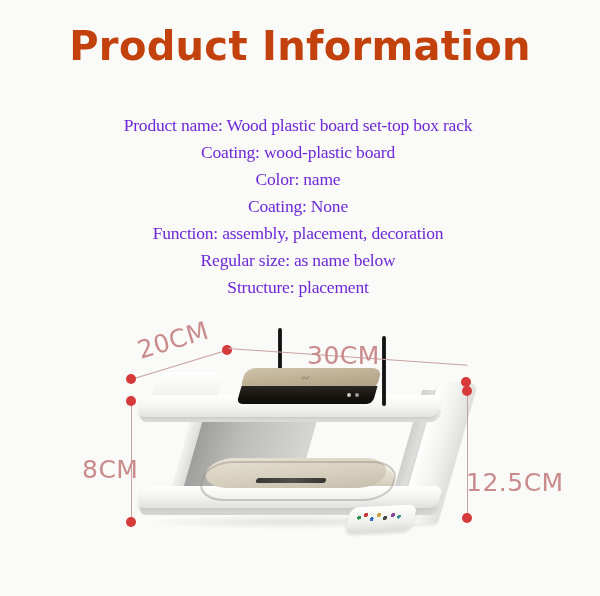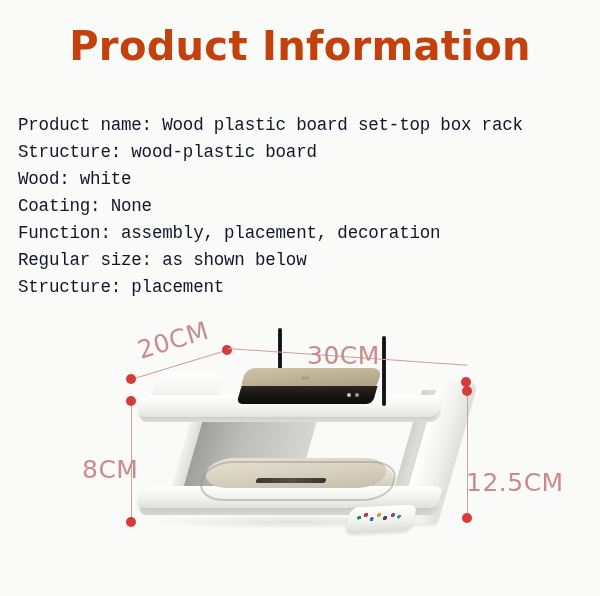--- a/index.html
+++ b/index.html
@@ -32,26 +32,27 @@
   }
 
   
   .specs {
     position: absolute;
     top: 112px;
     left: 18px;
     width: 560px;
   }
   .spec-line {
-    color: #0f172a;
-    font-family: Liberation Mono, monospace;
+    color: #6d28d9;
+    font-family: Liberation Serif, serif;
     font-size: 17.5px;
     line-height: 27px;
     white-space: nowrap;
     letter-spacing: -0.2px;
+    text-align: center;
   }
 
   
   .photo {
     position: absolute;
     left: 0;
     top: 310px;
     width: 600px;
     height: 286px;
     overflow: hidden;
@@ -354,25 +355,25 @@
     transform-origin: left center;
   }
 </style>
 </head>
 <body>
 
 <div class="title">Product Information</div>
 
 <div class="specs">
   <div class="spec-line">Product name: Wood plastic board set-top box rack</div>
-  <div class="spec-line">Structure: wood-plastic board</div>
-  <div class="spec-line">Wood: white</div>
+  <div class="spec-line">Coating: wood-plastic board</div>
+  <div class="spec-line">Color: name</div>
   <div class="spec-line">Coating: None</div>
   <div class="spec-line">Function: assembly, placement, decoration</div>
-  <div class="spec-line">Regular size: as shown below</div>
+  <div class="spec-line">Regular size: as name below</div>
   <div class="spec-line">Structure: placement</div>
 </div>
 
 <div class="photo">
   <div class="shelf-stage">
 
     <div class="floor-shadow"></div>
 
     <div class="side-right-inner"></div>
     <div class="side-right"></div>

